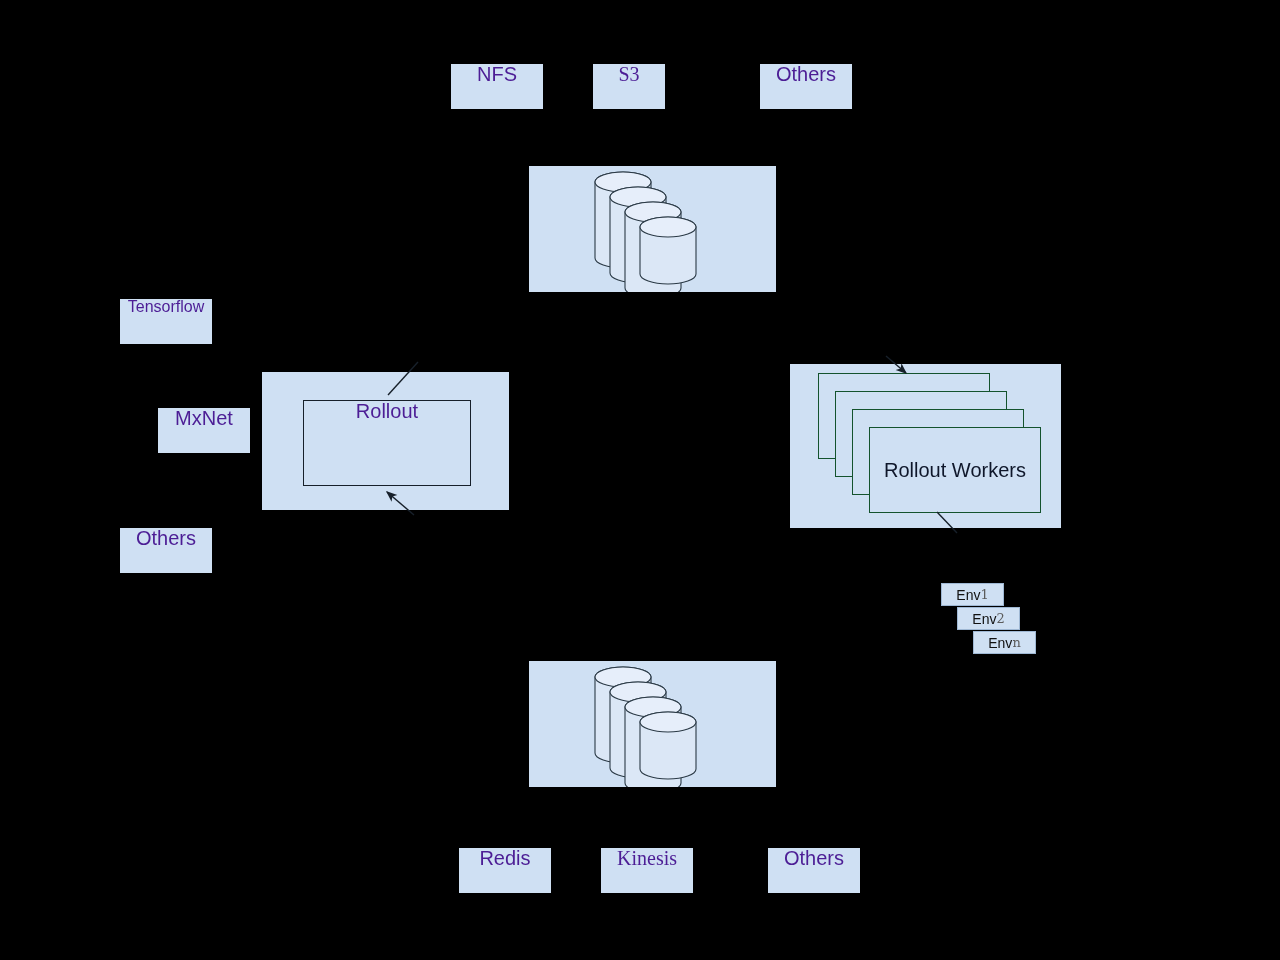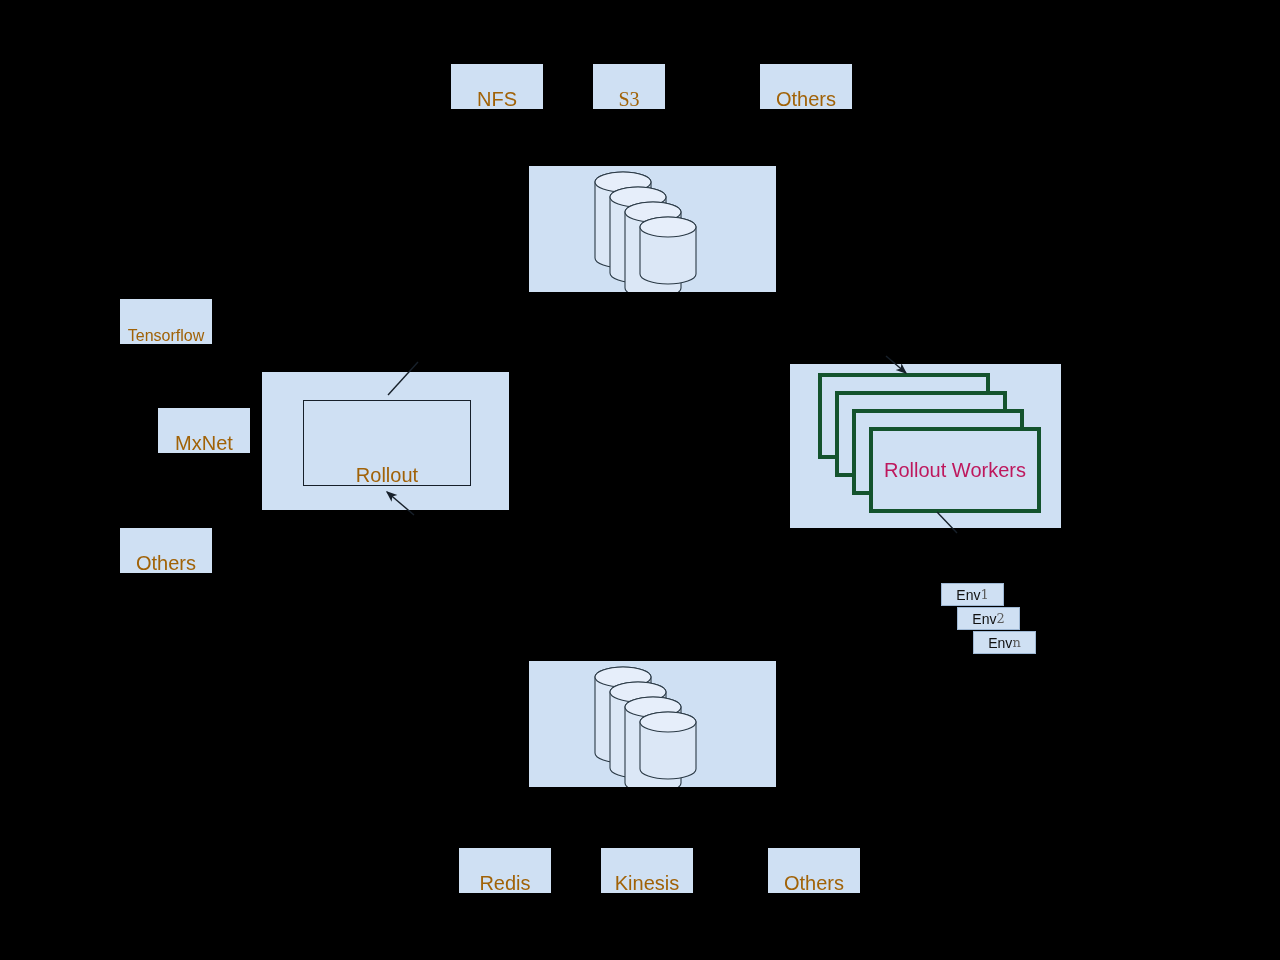--- a/index.html
+++ b/index.html
@@ -16,23 +16,23 @@
     width: 1280px;
     height: 960px;
     background: #000000;
     overflow: hidden;
   }
   .node {
     position: absolute;
     box-sizing: border-box;
     background: #cfe0f3;
     display: flex;
-    align-items: flex-end;
+    align-items: flex-start;
     justify-content: center;
-    color: #a16207;
+    color: #4c1d95;
     line-height: 1;
     white-space: nowrap;
   }
   
   .panel {
     position: absolute;
     box-sizing: border-box;
     background: #cfe0f3;
   }
   
@@ -64,25 +64,25 @@
     left: 0;
     top: 0;
     width: 1280px;
     height: 960px;
     pointer-events: none;
   }
   .stack-card {
     position: absolute;
     box-sizing: border-box;
     background: #cfe0f3;
-    border: 4px solid #14532d;
+    border: 1px solid #14532d;
     display: flex;
     align-items: center;
     justify-content: center;
-    color: #be185d;
+    color: #0f172a;
     font-size: 20px;
     white-space: nowrap;
   }
 </style>
 </head>
 <body>
 
 <div id="canvas">
 
   <div class="node label-lg" style="left:451px;top:64px;width:92px;height:45px;">
@@ -161,21 +161,21 @@
         <ellipse cx="124" cy="46" rx="28" ry="10" fill="#e6eefa"></ellipse>
         <path d="M111,61 a28,10 0 0 1 56,0 v47 a28,10 0 0 1 -56,0 z"></path>
         <ellipse cx="139" cy="61" rx="28" ry="10" fill="#e6eefa"></ellipse>
       </g>
     </svg>
   </div>
 
   <div class="node label-lg" style="left:459px;top:848px;width:92px;height:45px;">
     <span>Redis</span>
   </div>
-  <div class="node label-lg" style="left:601px;top:848px;width:92px;height:45px;">
+  <div class="node label-lg" style="left:601px;top:848px;width:92px;height:45px;font-family:Liberation Serif, serif;">
     <span>Kinesis</span>
   </div>
   <div class="node label-lg" style="left:768px;top:848px;width:92px;height:45px;">
     <span>Others</span>
   </div>
 
   <svg class="svg-layer" viewBox="0 0 1280 960">
     <defs>
       <marker id="arrowhead" markerWidth="9" markerHeight="9" refX="7" refY="3.2" orient="auto" markerUnits="strokeWidth">
         <path d="M0,0 L8,3.2 L0,6.4 L2,3.2 z" fill="#17202a"></path>

